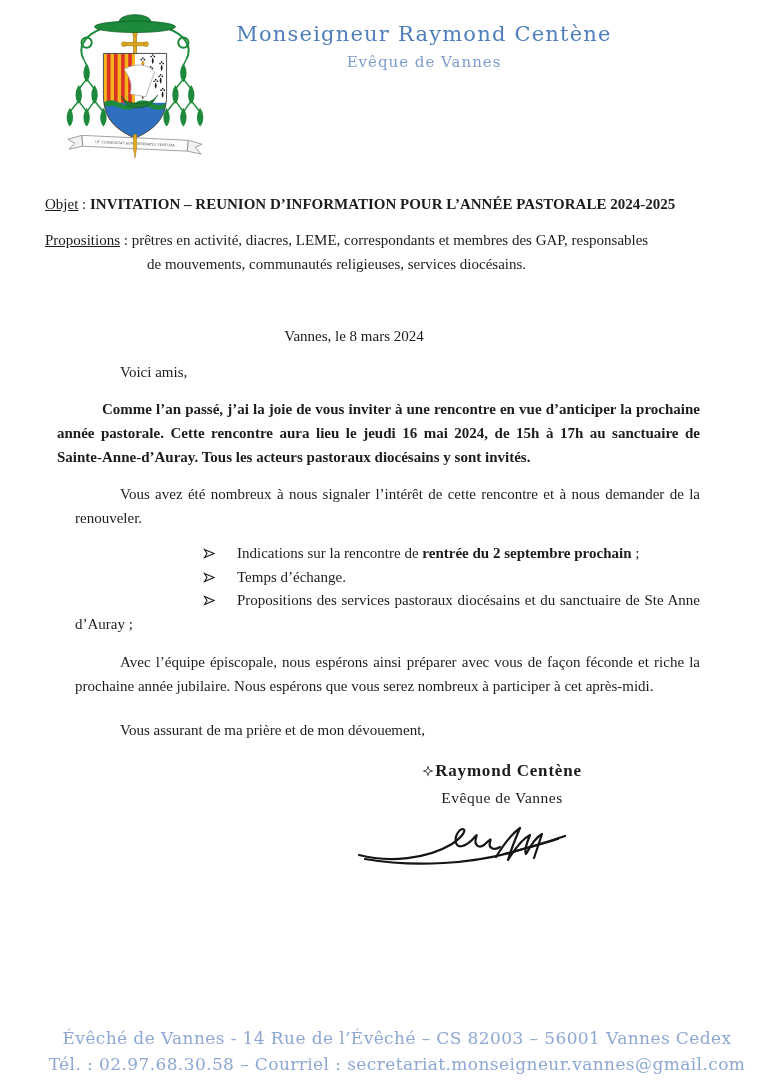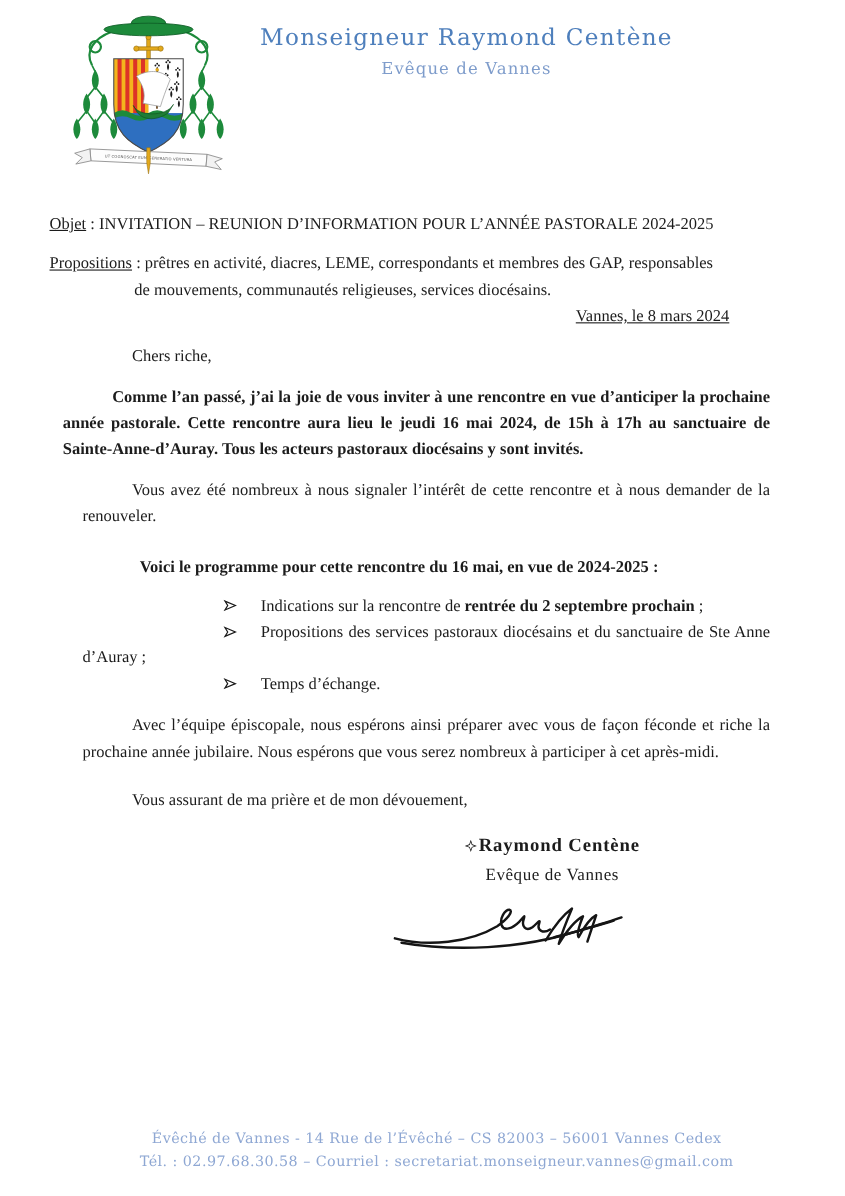--- a/index.html
+++ b/index.html
@@ -11,44 +11,44 @@
   .crest{position:absolute;left:56px;top:12px;width:158px;height:150px;}
   .head-titles{position:absolute;left:80px;right:0;top:22px;text-align:center;}
   .head-title{font-size:21px;letter-spacing:1.2px;color:#4e7fbc;font-family:"DejaVu Serif",serif;}
   .head-subtitle{margin-top:7px;font-size:15px;letter-spacing:1px;color:#7e9ccb;font-family:"DejaVu Serif",serif;}
 
   
   .main{padding:0 68px 0 45px;font-size:15px;line-height:1.6;}
   .ul{text-decoration:underline;}
   .b{font-weight:700;}
   .objet{margin-top:24px;font-size:15px;}
-  .objet .val{font-weight:400;}
+  .objet .val{font-weight:700;}
   .dest{margin-top:12px;}
-  .dest-l2{margin-left:77px;}
-  .dateline{text-align:right;padding-right:37px;text-decoration:underline;}
+  .dest-l2{margin-left:102px;}
+  .dateline{margin-top:48px;text-align:center;padding-right:37px;}
   .salutation{margin-top:12px;margin-left:75px;}
   p.para{margin:13px 0 0 30px;text-align:justify;text-indent:45px;}
   p.bold{font-weight:700;margin-left:12px;}
   .prog-head{margin:22px 0 0 82px;font-weight:700;}
   .list{margin:12px 0 0 30px;}
   .li{text-align:justify;text-indent:64px;line-height:1.58;}
   .bullet{display:inline-block;margin-right:21px;}
   .bullet svg{display:inline-block;vertical-align:-1px;}
   .closing{margin:20px 0 0 30px;text-indent:45px;}
 
   
   .sign-block{margin:15px 37px 0 auto;width:322px;text-align:center;}
   .sign-name{font-weight:700;font-size:17px;letter-spacing:.8px;white-space:nowrap;}
   .sign-name svg{vertical-align:-1px;margin-right:1px;}
   .sign-title{font-size:15.5px;letter-spacing:.5px;margin-top:2px;}
   .sig-wrap{text-align:left;padding-left:14px;margin-top:2px;}
 
   
   .footer{position:absolute;left:0;right:0;top:1022px;text-align:center;
-          color:#8ea7d3;font-family:"DejaVu Serif",serif;font-size:13px;letter-spacing:.4px;padding-left:26px;}
+          color:#8ea7d3;font-family:"DejaVu Serif",serif;font-size:17px;letter-spacing:.4px;padding-left:26px;}
   .footer div{margin-top:6px;}
 </style>
 </head>
 <body>
 
 <div class="page">
 
   <div class="header">
     <svg class="crest" viewBox="0 0 160 152" aria-hidden="true">
       <defs>
@@ -158,43 +158,42 @@
 
     <div class="dest">
       <div>
         <span class="ul">Propositions</span><span> : </span><span>prêtres en activité, diacres, LEME, correspondants et membres des GAP, responsables</span>
       </div>
       <div class="dest-l2">de mouvements, communautés religieuses, services diocésains.</div>
     </div>
 
     <div class="dateline">Vannes, le 8 mars 2024</div>
 
-    <div class="salutation">Chers riche,</div>
+    <div class="salutation">Voici amis,</div>
 
     <p class="para bold">Comme l’an passé, j’ai la joie de vous inviter à une rencontre en vue d’anticiper la prochaine année pastorale. Cette rencontre aura lieu le jeudi 16 mai 2024, de 15h à 17h au sanctuaire de Sainte-Anne-d’Auray. Tous les acteurs pastoraux diocésains y sont invités.</p>
 
     <p class="para">Vous avez été nombreux à nous signaler l’intérêt de cette rencontre et à nous demander de la renouveler.</p>
 
-    <div class="prog-head">Voici le programme pour cette rencontre du 16 mai, en vue de 2024-2025 :</div>
 
     <div class="list">
       <div class="li">
         <span class="bullet"><svg width="13" height="11" viewBox="0 0 13 11">
               <path d="M1.5,1.5 L11,5.5 L1.5,9.5 L4,5.5 z" fill="none" stroke="#1a1a1a" stroke-width="1.1"></path>
             </svg></span><span><span>Indications sur la rencontre de </span><span class="b">rentrée du 2 septembre prochain</span><span> ;</span></span>
       </div>
       <div class="li">
         <span class="bullet"><svg width="13" height="11" viewBox="0 0 13 11">
               <path d="M1.5,1.5 L11,5.5 L1.5,9.5 L4,5.5 z" fill="none" stroke="#1a1a1a" stroke-width="1.1"></path>
-            </svg></span><span><span>Propositions des services pastoraux diocésains et du sanctuaire de Ste Anne d’Auray ;</span></span>
+            </svg></span><span><span>Temps d’échange.</span></span>
       </div>
       <div class="li">
         <span class="bullet"><svg width="13" height="11" viewBox="0 0 13 11">
               <path d="M1.5,1.5 L11,5.5 L1.5,9.5 L4,5.5 z" fill="none" stroke="#1a1a1a" stroke-width="1.1"></path>
-            </svg></span><span><span>Temps d’échange.</span></span>
+            </svg></span><span><span>Propositions des services pastoraux diocésains et du sanctuaire de Ste Anne d’Auray ;</span></span>
       </div>
     </div>
 
     <p class="para">Avec l’équipe épiscopale, nous espérons ainsi préparer avec vous de façon féconde et riche la prochaine année jubilaire. Nous espérons que vous serez nombreux à participer à cet après-midi.</p>
 
     <div class="closing">Vous assurant de ma prière et de mon dévouement,</div>
 
     <div class="sign-block">
       <div class="sign-name">
         <svg width="12" height="12" viewBox="0 0 12 12">

